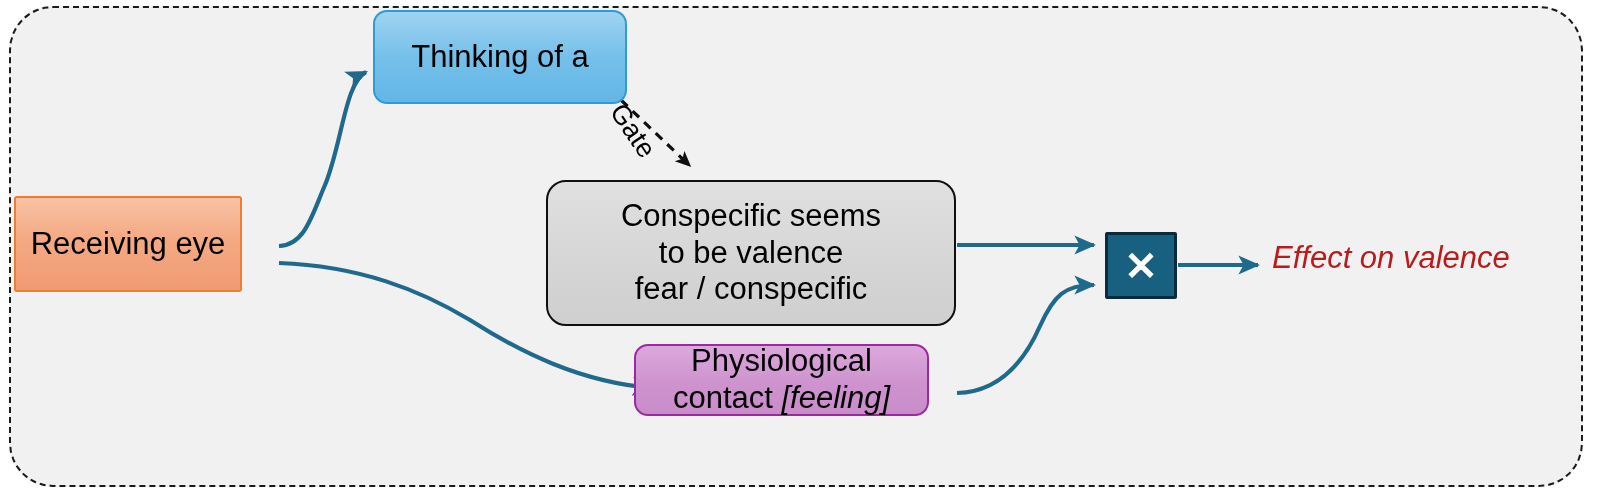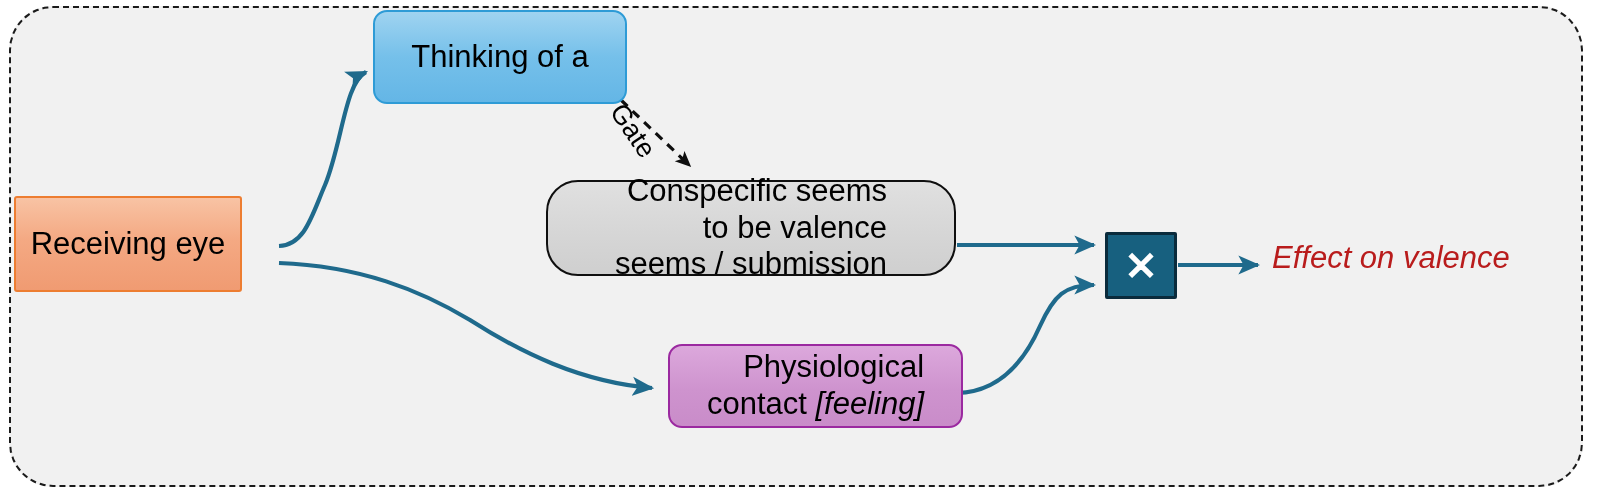--- a/index.html
+++ b/index.html
@@ -33,47 +33,47 @@
     width: 1597px;
     height: 497px;
     overflow: visible;
   }
   .node {
     position: absolute;
     box-sizing: border-box;
     display: flex;
     align-items: center;
     justify-content: center;
-    text-align: right;
+    text-align: center;
     color: #000000;
     line-height: 1.18;
   }
   .node-orange {
     left: 14px; top: 196px; width: 228px; height: 96px;
     border: 2.4px solid #ED7D31;
     border-radius: 3px;
     background: linear-gradient(180deg, #F8C3A4 0%, #F4A983 45%, #F09B72 100%);
     font-size: 31px;
   }
   .node-blue {
     left: 373px; top: 10px; width: 254px; height: 94px;
     border: 2.4px solid #2E9BD6;
     border-radius: 14px;
     background: linear-gradient(180deg, #9FD3F0 0%, #75C0EA 50%, #64B6E6 100%);
     font-size: 31px;
   }
   .node-gray {
-    left: 546px; top: 180px; width: 410px; height: 96px;
+    left: 546px; top: 180px; width: 410px; height: 146px;
     border: 2.8px solid #0f0f0f;
-    border-radius: 32px;
+    border-radius: 20px;
     background: linear-gradient(180deg, #E0E0E0 0%, #D6D6D6 55%, #CFCFCF 100%);
     font-size: 31px;
   }
   .node-purple {
-    left: 668px; top: 344px; width: 295px; height: 84px;
+    left: 634px; top: 344px; width: 295px; height: 72px;
     border: 2.6px solid #9B29A0;
     border-radius: 14px;
     background: linear-gradient(180deg, #DCA8DC 0%, #CE93CE 55%, #C98CC9 100%);
     font-size: 31px;
   }
   .node-multiply {
     left: 1105px; top: 232px; width: 72px; height: 67px;
     border: 3.5px solid #0A2B3C;
     border-radius: 2px;
     background: #17607F;
@@ -146,21 +146,21 @@
   <div class="node node-blue">
     <div>
       <span class="node-text">Thinking of a</span>
     </div>
   </div>
 
   <div class="node node-gray">
     <div>
       <span class="node-text">Conspecific seems</span>
       <span class="node-text">to be valence</span>
-      <span class="node-text">seems / submission</span>
+      <span class="node-text">fear / conspecific</span>
     </div>
   </div>
 
   <div class="node node-purple">
     <div>
       <span class="node-text">Physiological</span>
       <span class="node-text"><span>contact </span><span class="italic">[feeling]</span></span>
     </div>
   </div>
 

